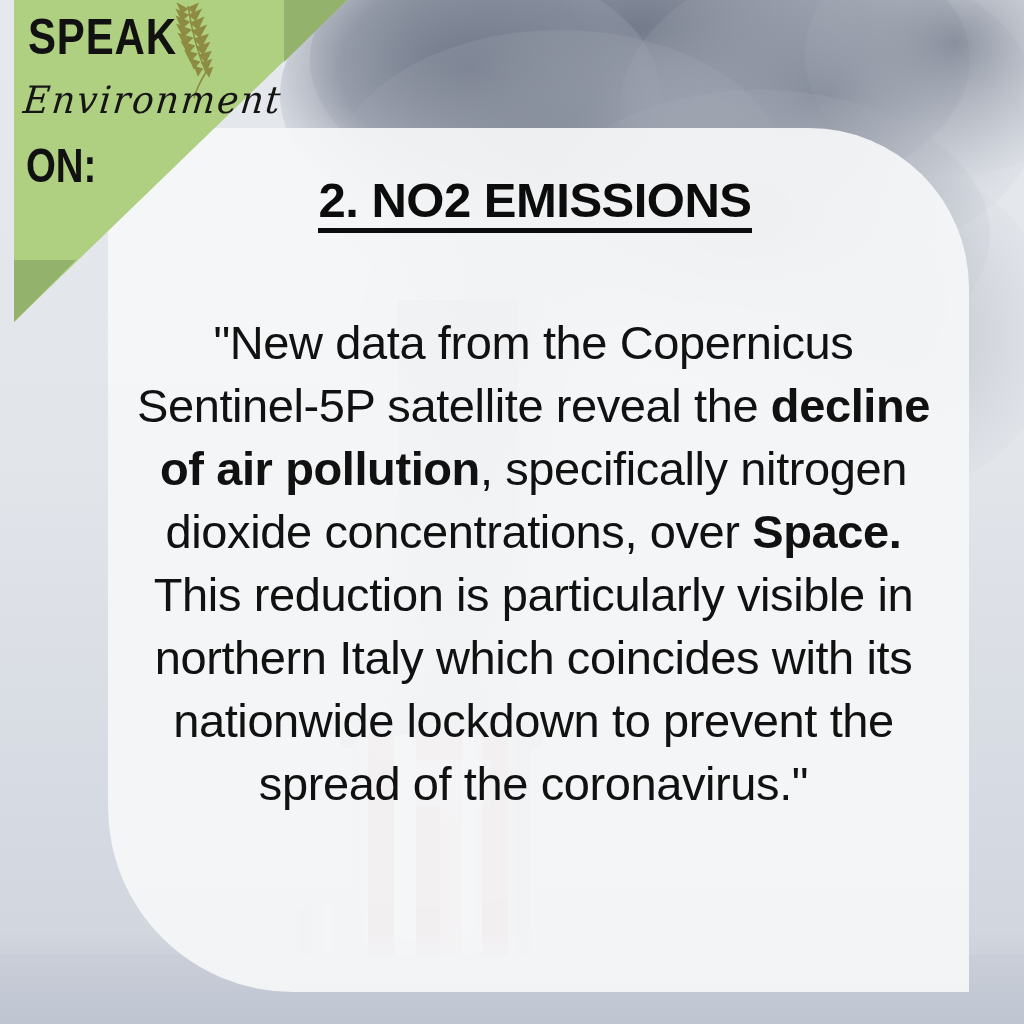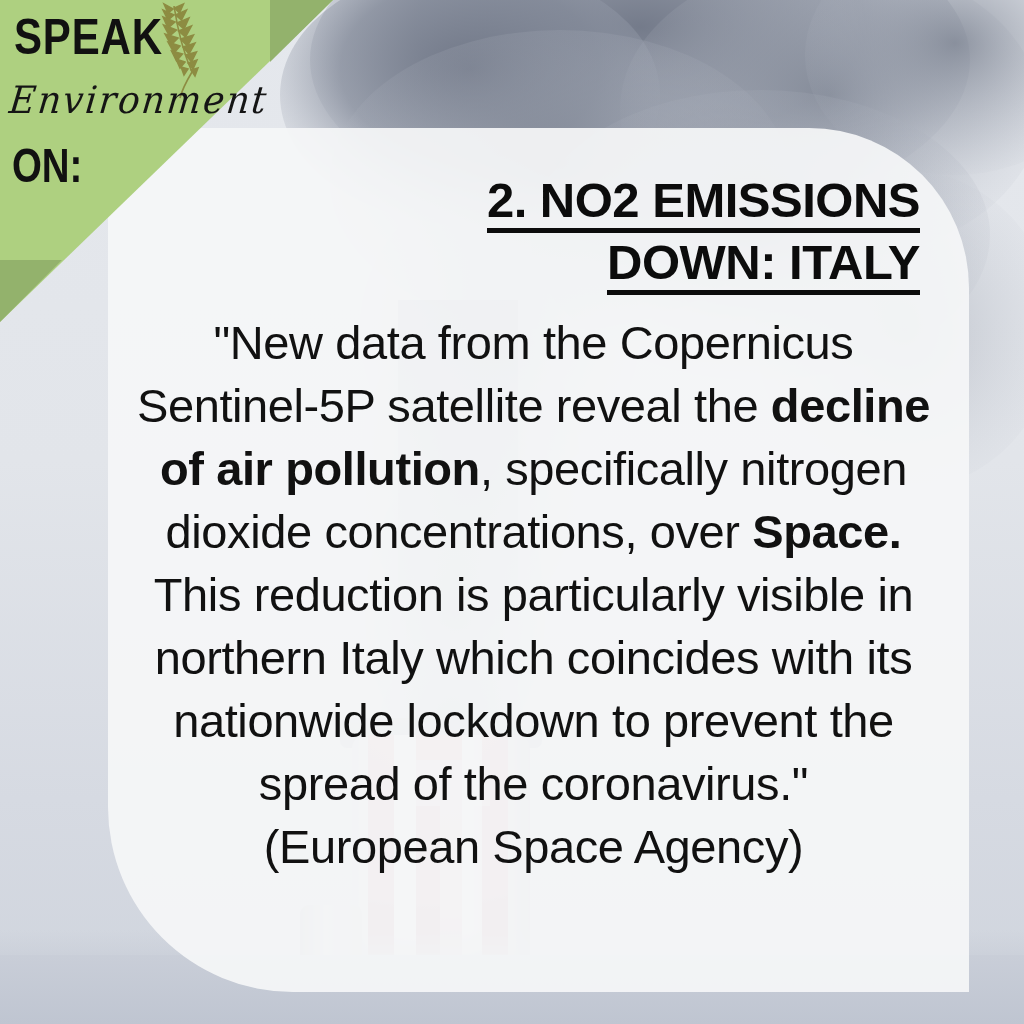--- a/index.html
+++ b/index.html
@@ -123,21 +123,21 @@
     background: rgba(245,246,248,0.93);
     border-top-left-radius: 8px;
     border-top-right-radius: 160px;
     border-bottom-left-radius: 185px;
     border-bottom-right-radius: 0px;
   }
 
   
   .green-wrap {
     position: absolute;
-    left: 0; top: 0;
+    left: 14px; top: 0;
     width: 340px; height: 330px;
   }
   .green-tri {
     position: absolute;
     left: 0; top: 0;
     width: 340px; height: 330px;
     background: #aed080;
     clip-path: polygon(0 0, 333px 0, 0 322px);
   }
   .green-shade-a {
@@ -200,21 +200,21 @@
     transform-origin: left top;
     line-height: 1;
   }
 
   
   .headline {
     position: absolute;
     left: 150px;
     top: 170px;
     width: 770px;
-    text-align: right;
+    text-align: center;
     color: #0c0c0c;
     font-family: "Liberation Sans", sans-serif;
     font-weight: 700;
     font-size: 49px;
     line-height: 1.26;
     letter-spacing: -0.5px;
   }
   .headline .ul {
     border-bottom: 5px solid #0c0c0c;
     padding-bottom: 1px;
@@ -297,26 +297,24 @@
   <div class="bg-ground-soft"></div>
   <div class="tower2-rail"></div>
   <div class="tower2"></div>
   <div class="tower2-dark"></div>
   <div class="bg-ground"></div>
 
   <div class="card"></div>
 
   <div class="headline">
     <div><span class="ul">2. NO2 EMISSIONS</span></div>
-    <div><span class="ul">DOWN: ITALY</span></div>
   </div>
 
   <div class="body-copy">
     <span id="quote-body"><span>"New data from the Copernicus Sentinel-5P satellite reveal the </span><b>decline of air pollution</b><span>, specifically nitrogen dioxide concentrations, over </span><b>Space.</b><span> This reduction is particularly visible in northern Italy which coincides with its nationwide lockdown to prevent the spread of the coronavirus."</span></span>
-    <span class="source-line">(European Space Agency)</span>
   </div>
 
   <div class="green-wrap">
     <div class="green-tri"></div>
     <div class="green-shade-a"></div>
     <div class="green-shade-b"></div>
 
     <div class="brand-speak">SPEAK</div>
 
     <svg class="brand-fern" viewBox="0 0 70 100">

